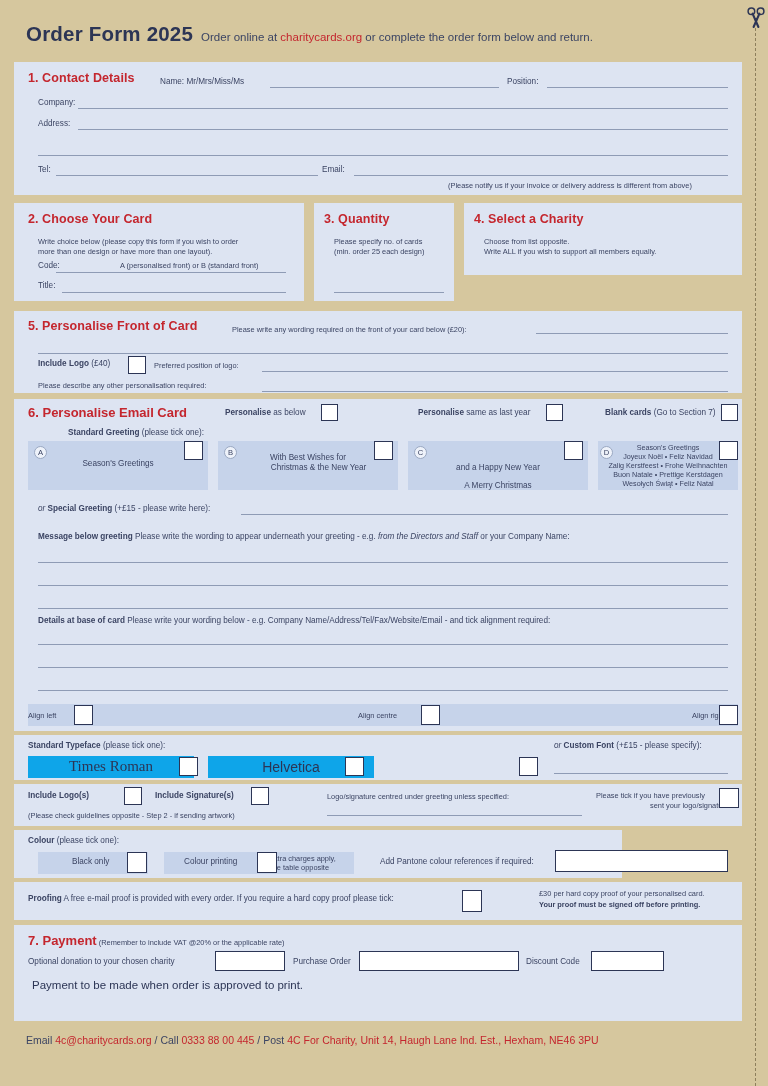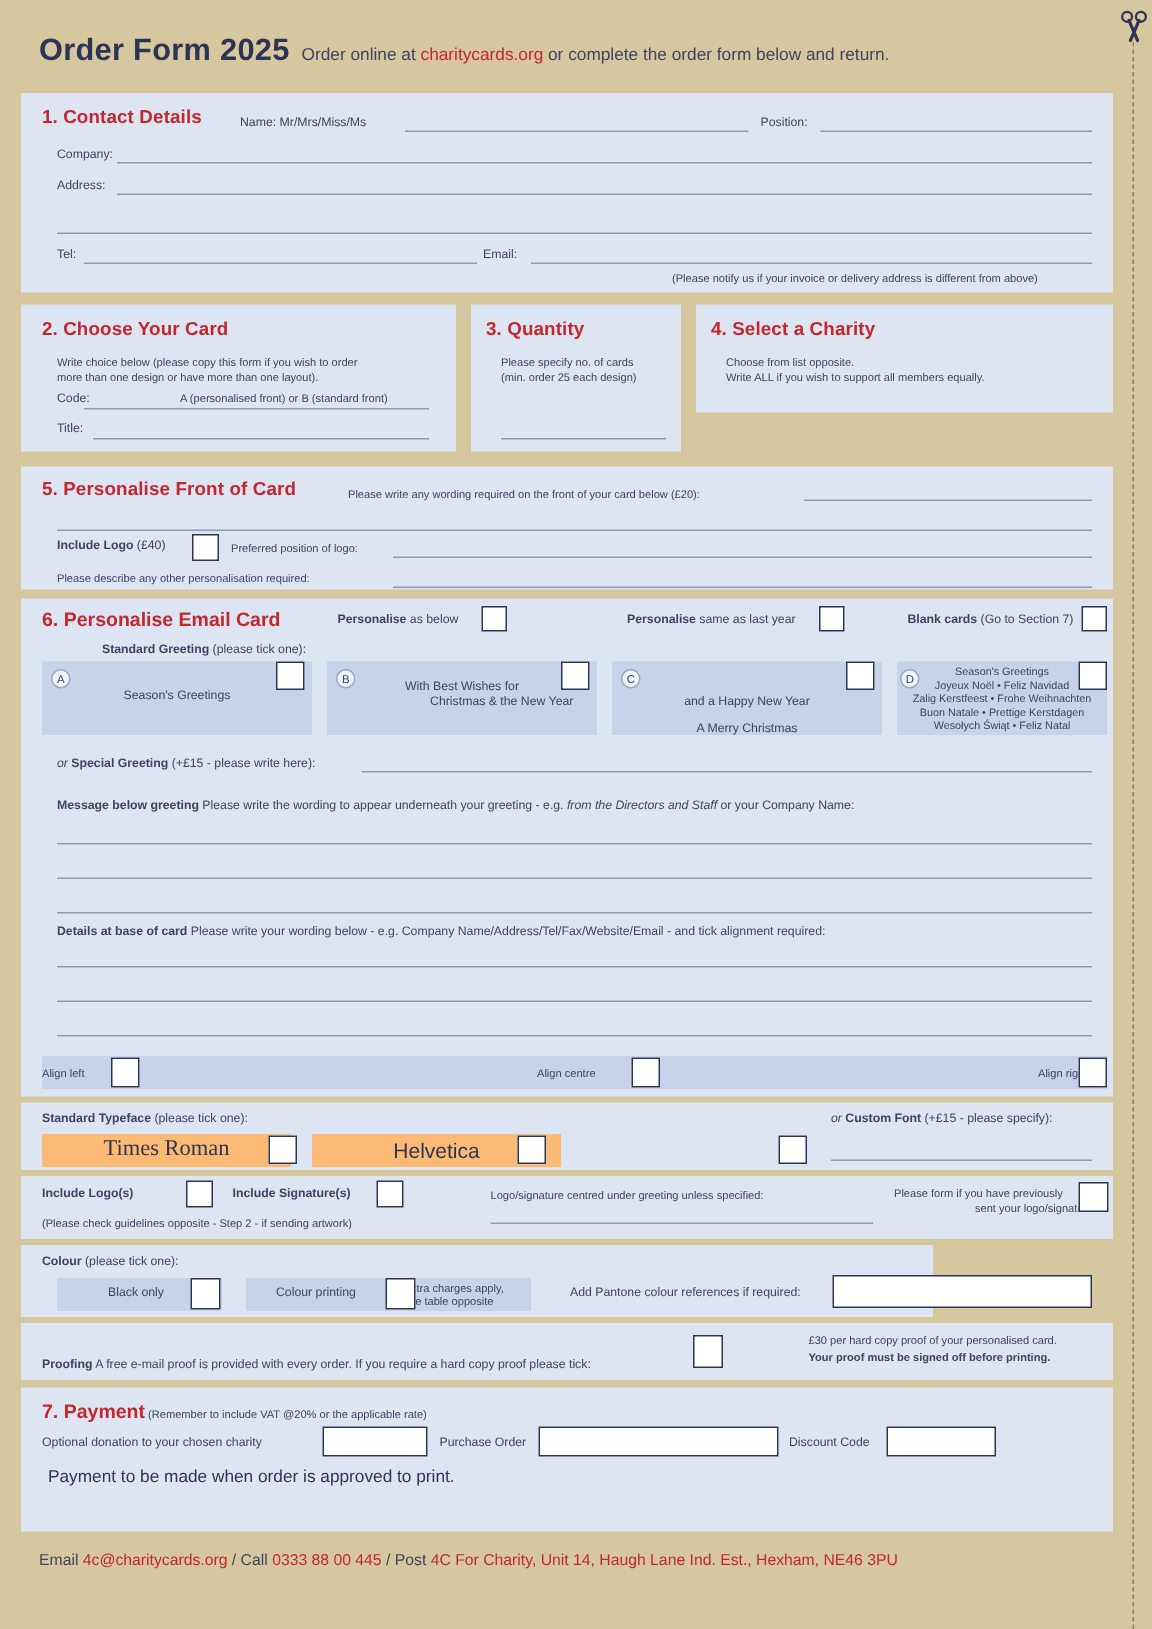--- a/index.html
+++ b/index.html
@@ -43,21 +43,21 @@
   .lbl11 { position: absolute; font-size: 11.5px; color: #2c3555; white-space: nowrap; }
 
   .circ {
     position: absolute; width: 13px; height: 13px; border-radius: 50%;
     background: #eef2fa; border: 1px solid #9aa8c2; color: #3b4463;
     font-size: 7.6px; text-align: center; line-height: 12px;
   }
   .greet-cell { position: absolute; background: #c6d3ea; }
   .greet-txt { position: absolute; width: 100%; text-align: center; font-size: 8.2px; color: #3b4463; line-height: 10.5px; }
 
-  .typeface { position: absolute; background: #fdba74; text-decoration: underline; }
+  .typeface { position: absolute; background: #0ea5e9; text-decoration: underline; }
   .tf-name { position: absolute; width: 100%; text-align: center; white-space: nowrap; color: #2c3555; }
 
   .footer { position: absolute; left: 26px; top: 1034px; font-size: 10.5px; color: #c4262e; }
   .footer .k { color: #3b4463; }
 </style>
 </head>
 <body>
 
 <div class="page">
 
@@ -165,21 +165,21 @@
 
       <div class="greet-cell" style="left:14px; top:42px; width:180px; height:49px;">
         <div class="circ" style="left:6px; top:5px;">A</div>
         <div class="greet-txt" style="left:0; top:18px;">Season's Greetings</div>
       </div>
       <div class="wbox" style="left:170px; top:42px; width:19px; height:19px;"></div>
 
       <div class="greet-cell" style="left:204px; top:42px; width:180px; height:49px;">
         <div class="circ" style="left:6px; top:5px;">B</div>
         <div class="greet-txt" style="left:0; top:12px;">With Best Wishes for</div>
-        <div class="greet-txt" style="left:16px; top:22px;padding-left:21px;">Christmas &amp; the New Year</div>
+        <div class="greet-txt" style="left:0; top:22px;padding-left:21px;">Christmas &amp; the New Year</div>
       </div>
       <div class="wbox" style="left:360px; top:42px; width:19px; height:19px;"></div>
 
       <div class="greet-cell" style="left:394px; top:42px; width:180px; height:49px;">
         <div class="circ" style="left:6px; top:5px;">C</div>
         <div class="greet-txt" style="left:0; top:12px;margin-top:28px;">A Merry Christmas</div>
         <div class="greet-txt" style="left:0; top:22px;">and a Happy New Year</div>
       </div>
       <div class="wbox" style="left:550px; top:42px; width:19px; height:19px;"></div>
 
@@ -242,21 +242,21 @@
       <span class="lbl b" style="left:14px; top:7px;">Include Logo(s)</span>
       <div class="wbox" style="left:110px; top:3px; width:18px; height:18px;"></div>
       <span class="lbl b" style="left:141px; top:7px;">Include Signature(s)</span>
       <div class="wbox" style="left:237px; top:3px; width:18px; height:18px;"></div>
 
       <span class="lbl7" style="left:14px; top:27px;">(Please check guidelines opposite - Step 2 - if sending artwork)</span>
 
       <span class="lbl7" style="left:313px; top:8px;">Logo/signature centred under greeting unless specified:</span>
       <div class="rule" style="left:313px; top:31px; width:255px;"></div>
 
-      <span class="lbl7" style="left:582px; top:7px;">Please form if you have previously</span>
+      <span class="lbl7" style="left:582px; top:7px;">Please tick if you have previously</span>
       <span class="lbl7" style="left:636px; top:17px;">sent your logo/signature:</span>
       <div class="wbox" style="left:705px; top:4px; width:20px; height:20px;"></div>
     </div>
   </div>
 
   <div class="panel" style="left:14px; top:830px; width:608px; height:48px;">
     <div class="pnl-inner">
       <span class="lbl" style="left:14px; top:6px;"><span class="b">Colour</span><span> (please tick one):</span></span>
 
       <div class="band" style="left:24px; top:22px; width:110px; height:22px;">
@@ -271,21 +271,21 @@
       </div>
       <div class="wbox" style="left:243px; top:22px; width:20px; height:21px;"></div>
 
       <span class="lbl" style="left:366px; top:27px;">Add Pantone colour references if required:</span>
       <div class="wbox" style="left:541px; top:20px; width:173px; height:22px; border-width:1px;"></div>
     </div>
   </div>
 
   <div class="panel" style="left:14px; top:882px; width:728px; height:38px;">
     <div class="pnl-inner">
-      <span class="lbl" style="left:14px; top:12px;margin-top:11px;"><span class="b">Proofing</span><span> A free e-mail proof is provided with every order. If you require a hard copy proof please tick:</span></span>
+      <span class="lbl" style="left:14px; top:12px;"><span class="b">Proofing</span><span> A free e-mail proof is provided with every order. If you require a hard copy proof please tick:</span></span>
       <div class="wbox" style="left:448px; top:8px; width:20px; height:22px;"></div>
       <span class="lbl7" style="left:525px; top:7px;">£30 per hard copy proof of your personalised card.</span>
       <span class="lbl7 b" style="left:525px; top:18px;">Your proof must be signed off before printing.</span>
     </div>
   </div>
 
   <div class="panel" style="left:14px; top:925px; width:728px; height:96px;">
     <div class="pnl-inner">
       <span class="lbl" style="left:14px; top:8px; font-size:13px;"><span class="hdr-red-lg">7.</span> <span class="hdr-red-lg">Payment</span><span class="lbl7" style="position:static;"> (Remember to include VAT @20% or the applicable rate)</span></span>
 

